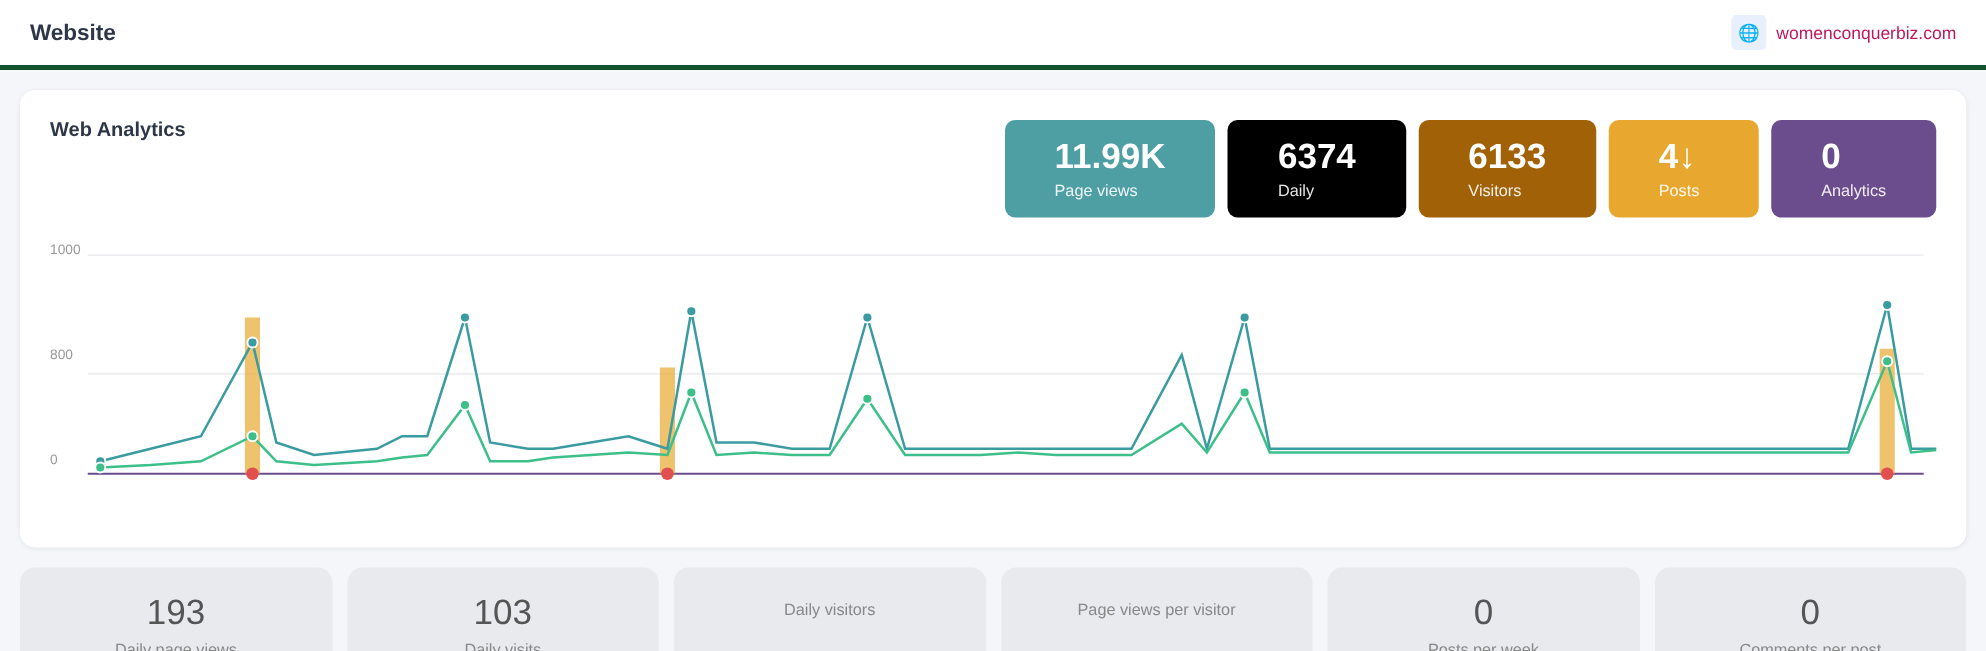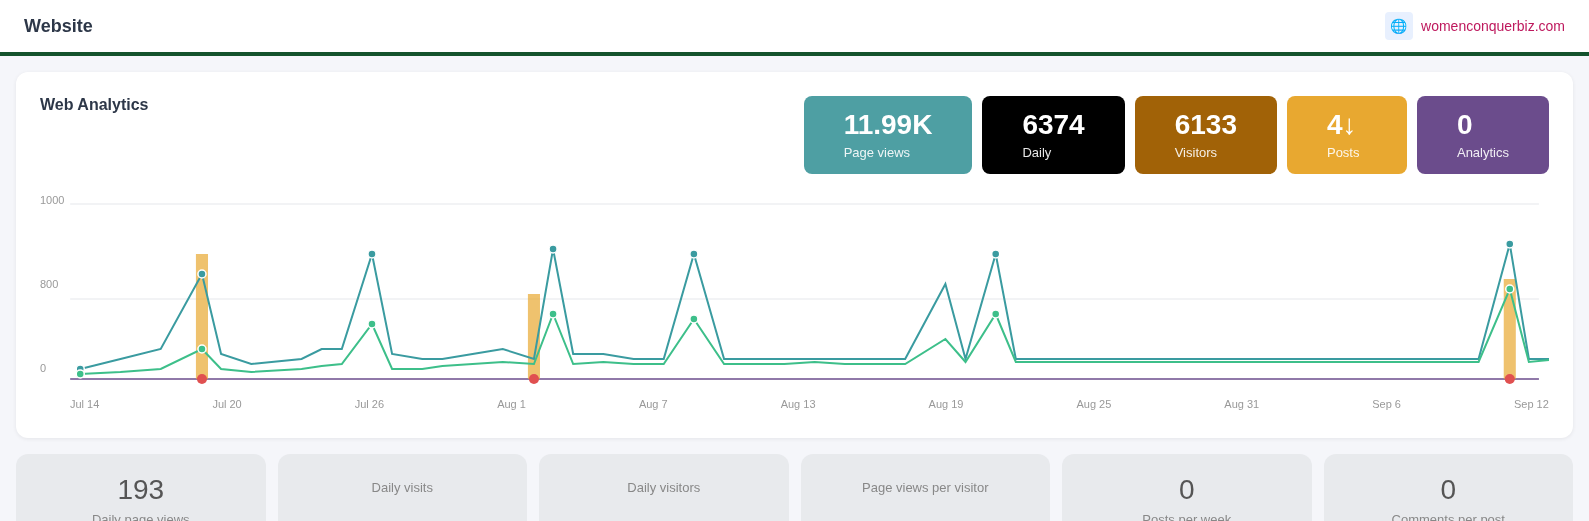--- a/index.html
+++ b/index.html
@@ -157,42 +157,30 @@
 
       <circle cx="40" cy="180" r="4" fill="#3dbf8a" stroke="#fff" stroke-width="1.5"></circle>
       <circle cx="161" cy="155" r="4" fill="#3dbf8a" stroke="#fff" stroke-width="1.5"></circle>
       <circle cx="330" cy="130" r="4" fill="#3dbf8a" stroke="#fff" stroke-width="1.5"></circle>
       <circle cx="510" cy="120" r="4" fill="#3dbf8a" stroke="#fff" stroke-width="1.5"></circle>
       <circle cx="650" cy="125" r="4" fill="#3dbf8a" stroke="#fff" stroke-width="1.5"></circle>
       <circle cx="950" cy="120" r="4" fill="#3dbf8a" stroke="#fff" stroke-width="1.5"></circle>
       <circle cx="1461" cy="95" r="4" fill="#3dbf8a" stroke="#fff" stroke-width="1.5"></circle>
     </svg>
 
-    <div class="x-axis">
-      <span class="x-label">Jul 14</span>
-      <span class="x-label">Jul 20</span>
-      <span class="x-label">Jul 26</span>
-      <span class="x-label">Aug 1</span>
-      <span class="x-label">Aug 7</span>
-      <span class="x-label">Aug 13</span>
-      <span class="x-label">Aug 19</span>
-      <span class="x-label">Aug 25</span>
-      <span class="x-label">Aug 31</span>
-      <span class="x-label">Sep 6</span>
-      <span class="x-label">Sep 12</span>
-    </div>
   </div>
 </div>
 
 <div class="bottom-stats">
 <div class="bottom-stat-card">
       <div class="bottom-stat-value">193</div>
       <div class="bottom-stat-label">Daily page views</div>
     </div>
     <div class="bottom-stat-card">
+      <div class="bottom-stat-value">103</div>
       <div class="bottom-stat-label">Daily visits</div>
     </div>
     <div class="bottom-stat-card">
       <div class="bottom-stat-label">Daily visitors</div>
     </div>
     <div class="bottom-stat-card">
       <div class="bottom-stat-label">Page views per visitor</div>
     </div>
     <div class="bottom-stat-card">
       <div class="bottom-stat-value">0</div>

